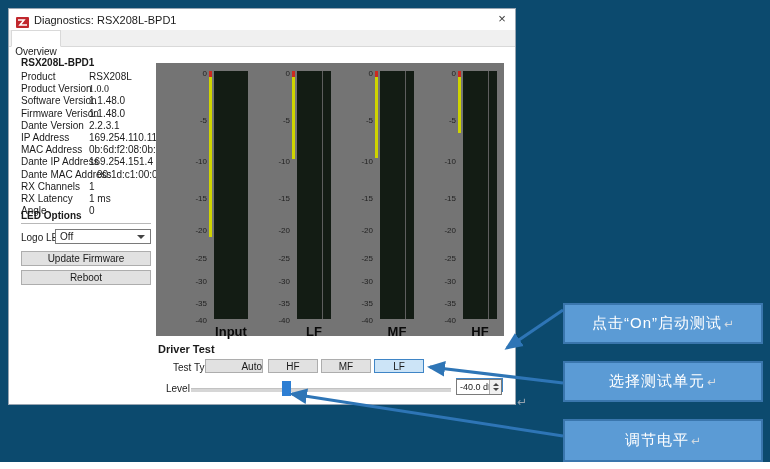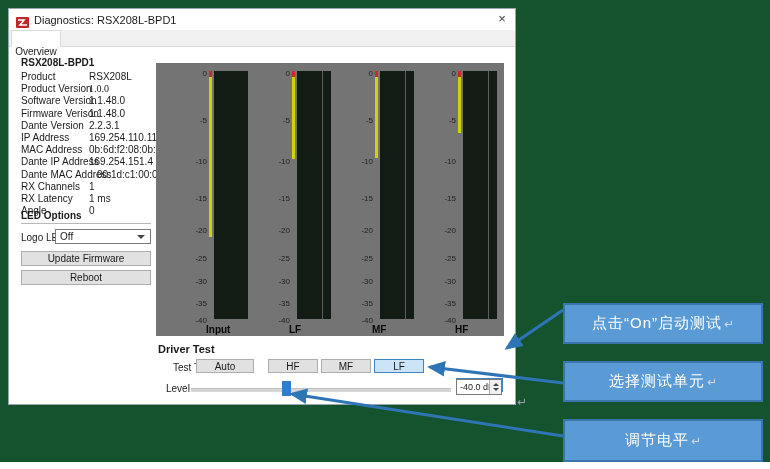--- a/index.html
+++ b/index.html
@@ -1,16 +1,16 @@
 <!DOCTYPE html>
 <html><head>
 <meta charset="utf-8">
 <style>
   html,body{margin:0;padding:0;background:#fff;}
-  .canvas{position:relative;width:770px;height:462px;background:#14532d;overflow:hidden;
+  .canvas{position:relative;width:770px;height:462px;background:#0c4a6e;overflow:hidden;
           font-family:"Liberation Sans","DejaVu Sans",sans-serif;color:#1a1a1a;}
   .abs{position:absolute;}
 
   
   .dialog{left:8px;top:8px;width:508px;height:397px;background:#fff;border:1px solid #98a5b2;box-sizing:border-box;}
   .titlebar{left:0;top:0;width:100%;height:21px;background:#fff;display:flex;align-items:center;padding-left:7px;box-sizing:border-box;}
   .titlebar .ttl{font-size:11px;margin-left:5px;}
   .close-btn{right:6px;top:3px;width:14px;height:14px;font-size:13px;line-height:14px;text-align:center;color:#3a3a3a;cursor:default;}
   .tabstrip{left:0;top:21px;width:100%;height:17px;background:#f0f0f0;border-bottom:1px solid #d9d9d9;box-sizing:border-box;}
   .tab{left:2px;top:0;width:50px;height:17px;background:#fff;border:1px solid #d9d9d9;border-bottom:1px solid #fff;box-sizing:border-box;font-size:10px;text-align:center;padding-top:15px;}
@@ -25,21 +25,21 @@
   .btn{background:#e1e1e1;border:1px solid #adadad;box-sizing:border-box;font-size:10px;text-align:center;line-height:13px;}
   .btn.blue{background:#cce4f7;border:1px solid #3f85c6;}
 
   
   .meter-panel{left:155px;top:62px;width:348px;height:273px;background:#747474;}
   .tick{position:absolute;font-size:8px;color:#222;width:30px;text-align:right;line-height:8px;}
   .mcol{position:absolute;background:#131c14;}
   .mdiv{position:absolute;width:1px;background:#5e5e5e;}
   .mbar-red{position:absolute;background:#cc2a21;}
   .mbar-yel{position:absolute;background:#cfd400;}
-  .mlabel{position:absolute;font-size:10px;font-weight:bold;color:#0a0a0a;text-align:left;width:50px;}
+  .mlabel{position:absolute;font-size:13px;font-weight:bold;color:#0a0a0a;text-align:center;width:50px;}
 
   
   .dt-h{font-size:11px;font-weight:bold;}
   .lbl{font-size:10px;}
   .track{background:#d6d6d6;border-top:1px solid #c2c2c2;}
   .thumb{background:#2d7ed3;}
   .spin{background:#fff;border:1px solid #7a7a7a;box-sizing:border-box;font-size:9px;}
   .spin .val{position:absolute;left:3px;top:2px;}
   .spin .updn{position:absolute;right:0;top:0;width:11px;height:100%;border-left:1px solid #adadad;background:#f0f0f0;}
   .tri-up{position:absolute;left:3px;top:3px;width:0;height:0;border-left:3px solid transparent;border-right:3px solid transparent;border-bottom:3px solid #444;}
@@ -169,21 +169,21 @@
         <div class="mdiv" style="left: 332px; top: 8px; height: 248px;"></div>
         <div class="mbar-red" style="left: 302px; top: 8px; width: 3px; height: 6px;"></div>
         <div class="mbar-yel" style="left: 302px; top: 14px; width: 3px; height: 56.248px;"></div>
         <div class="mlabel" style="left: 299px; top: 261px;">HF</div>
       </div>
 
     <div class="abs dt-h" style="left:149px;top:334px;">Driver Test</div>
     <div class="abs btn blue" style="left:447px;top:334px;width:47px;height:14px;margin-top:35px;">On</div>
 
     <div class="abs lbl" style="left:164px;top:353px;">Test Type</div>
-    <div class="abs btn" style="left:187px;top:350px;width:58px;height:14px;line-height:14px;">Auto</div>
+    <div class="abs btn" style="left:196px;top:350px;width:58px;height:14px;line-height:14px;text-align:right;">Auto</div>
     <div class="abs btn" style="left:259px;top:350px;width:50px;height:14px;line-height:14px;">HF</div>
     <div class="abs btn" style="left:312px;top:350px;width:50px;height:14px;line-height:14px;">MF</div>
     <div class="abs btn blue" style="left:365px;top:350px;width:50px;height:14px;line-height:14px;">LF</div>
 
     <div class="abs lbl" style="left:157px;top:374px;">Level</div>
     <div class="abs track" style="left:182px;top:379px;width:260px;height:3px;"></div>
     <div class="abs thumb" style="left:273px;top:372px;width:9px;height:15px;"></div>
     <div class="abs spin" style="left:447px;top:370px;width:46px;height:16px;">
       <span class="val">-40.0 dB</span>
       <span class="updn">

